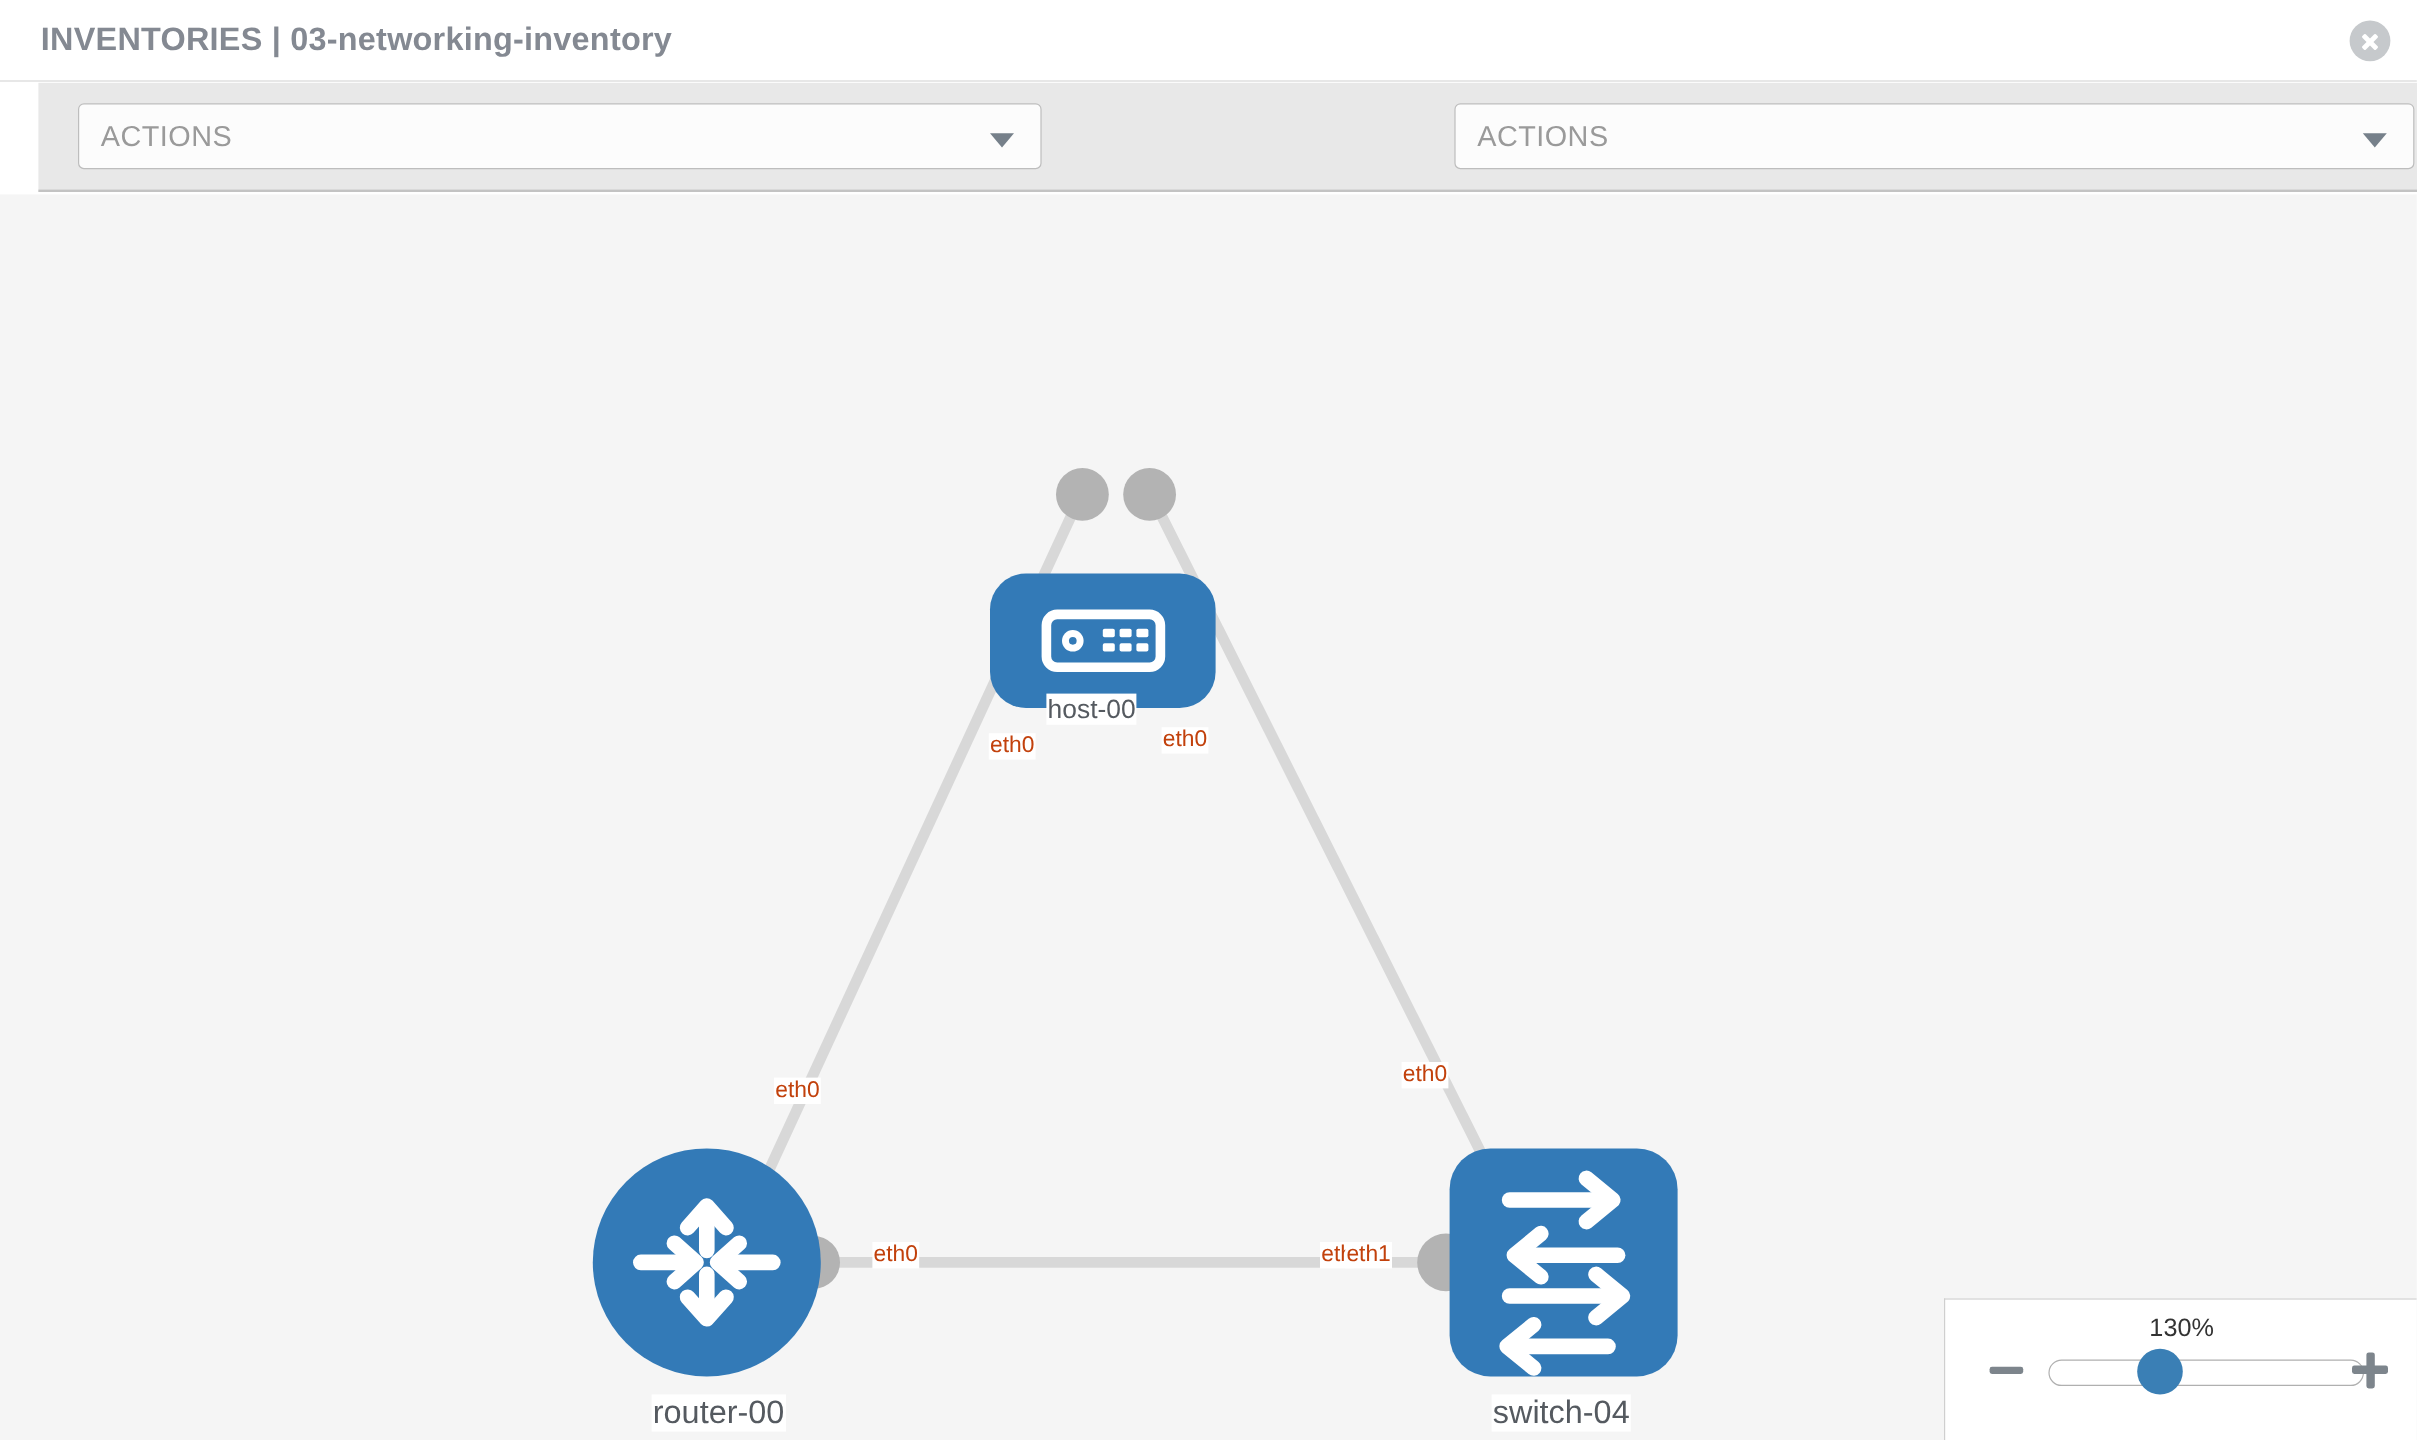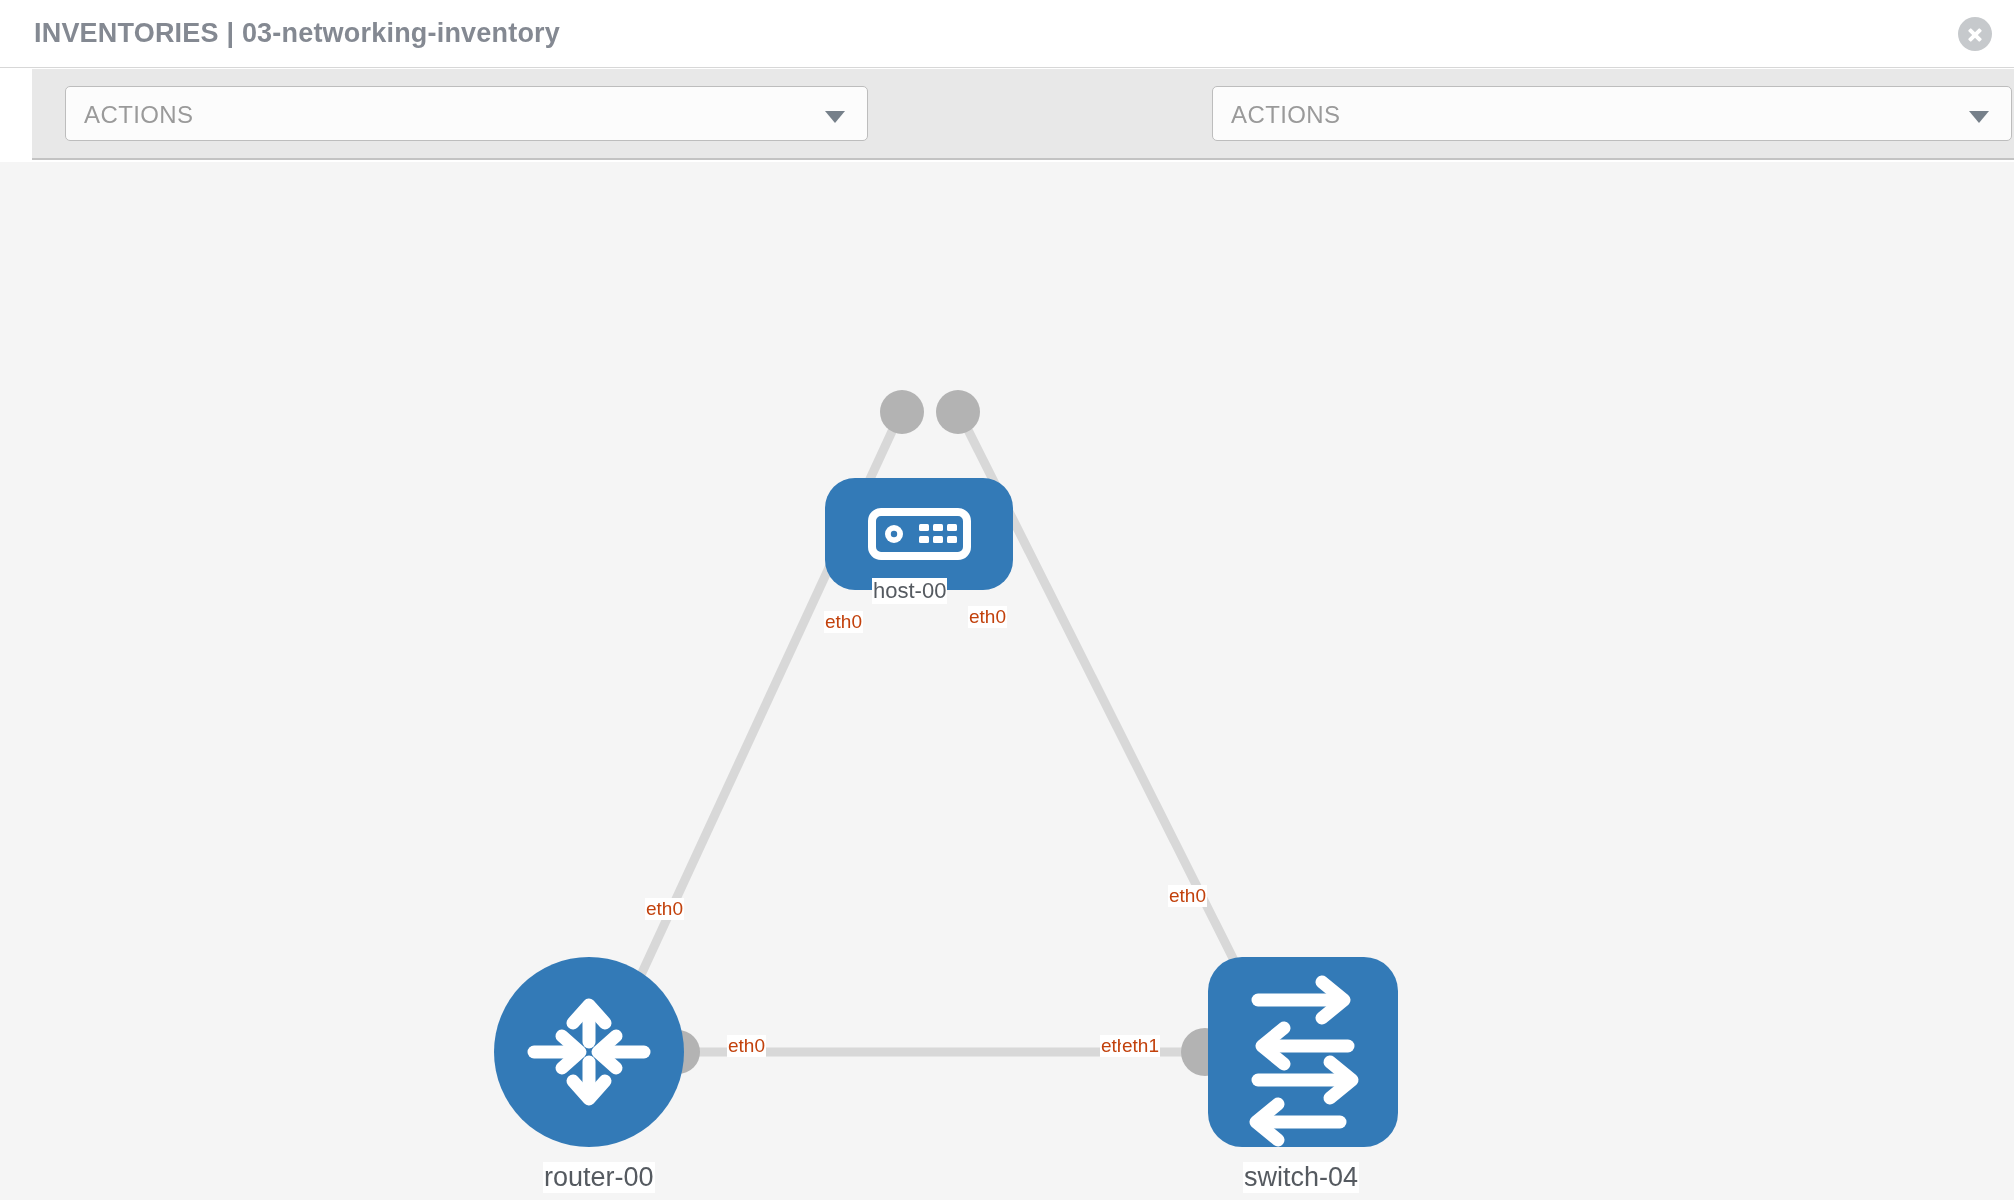--- a/index.html
+++ b/index.html
@@ -267,13 +267,20 @@
   <div class="node-label" style="left:1243px; top:1000px;">switch-04</div>
 
   <div class="edge-label" style="left:824px; top:449px;">eth0</div>
   <div class="edge-label" style="left:968px; top:444px;">eth0</div>
   <div class="edge-label" style="left:645px; top:736px;">eth0</div>
   <div class="edge-label" style="left:1168px; top:723px;">eth0</div>
   <div class="edge-label" style="left:727px; top:873px;">eth0</div>
   <div class="edge-label" style="left:1100px; top:873px;">eth</div>
   <div class="edge-label" style="left:1121px; top:873px;">eth1</div>
 
+  <div class="zoom-panel">
+    <div class="zoom-value">130%</div>
+    <div class="zoom-minus"></div>
+    <div class="zoom-track"></div>
+    <div class="zoom-thumb"></div>
+    <div class="zoom-plus"></div>
+  </div>
 </div>
 
 </body></html>

